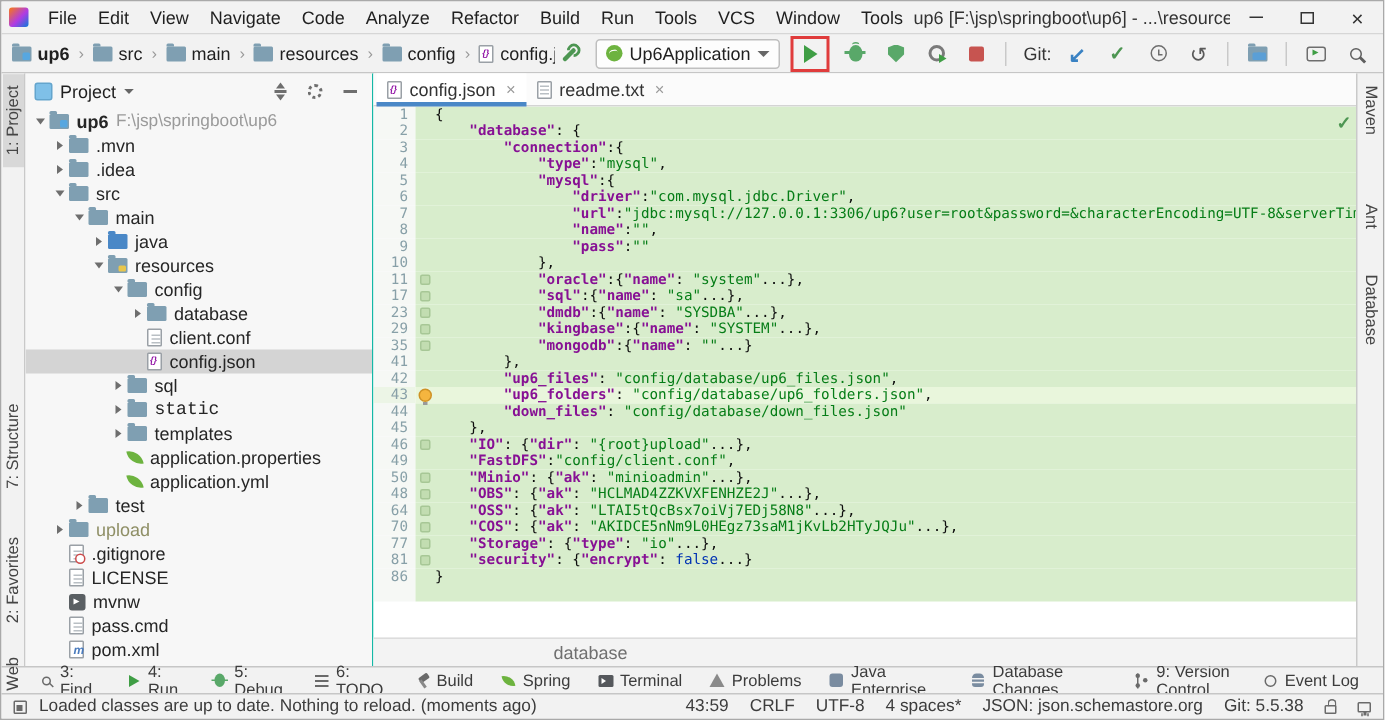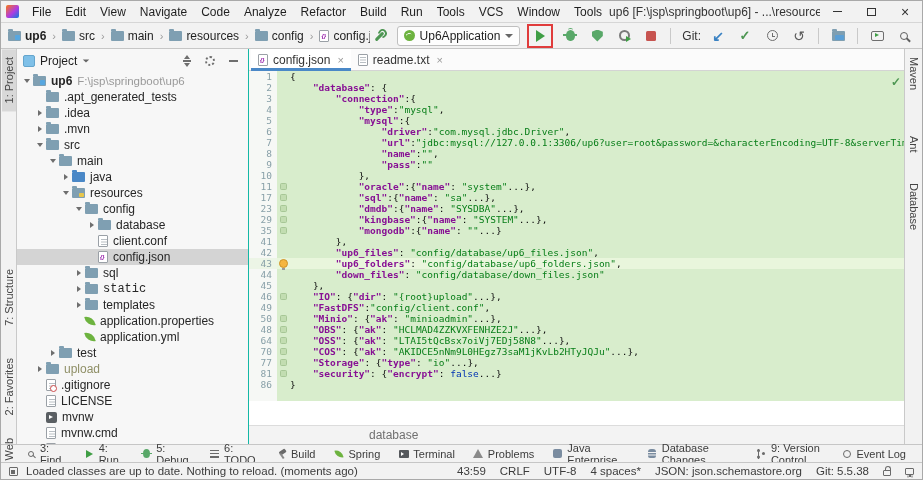--- a/index.html
+++ b/index.html
@@ -327,43 +327,36 @@
             <span class="chevbox">
               <i class="tri-e"></i>
             </span>
             <span class="tico">
               <i class="ic-folder proj"></i>
             </span>
             <span class="tlabel" style="font-weight: bold;">up6</span>
             <span class="tsuffix">F:\jsp\springboot\up6</span>
           </div>
           <div class="trow" style="padding-left: 17px;">
-            <span class="chevbox"></span>
-            <span class="tico">
-              <i class="ic-folder"></i>
-            </span>
-            <span class="tlabel">.apt_generated_tests</span>
+            <span class="chevbox">
+              <i class="tri-c"></i>
+            </span>
+            <span class="tico">
+              <i class="ic-folder"></i>
+            </span>
+            <span class="tlabel">.mvn</span>
           </div>
           <div class="trow" style="padding-left: 17px;">
             <span class="chevbox">
               <i class="tri-c"></i>
             </span>
             <span class="tico">
               <i class="ic-folder"></i>
             </span>
             <span class="tlabel">.idea</span>
-          </div>
-          <div class="trow" style="padding-left: 17px;">
-            <span class="chevbox">
-              <i class="tri-c"></i>
-            </span>
-            <span class="tico">
-              <i class="ic-folder"></i>
-            </span>
-            <span class="tlabel">.mvn</span>
           </div>
           <div class="trow" style="padding-left: 17px;">
             <span class="chevbox">
               <i class="tri-e"></i>
             </span>
             <span class="tico">
               <i class="ic-folder"></i>
             </span>
             <span class="tlabel">src</span>
           </div>
@@ -504,21 +497,21 @@
             <span class="tico">
               <i class="ic-exec"></i>
             </span>
             <span class="tlabel">mvnw</span>
           </div>
           <div class="trow" style="padding-left: 17px;">
             <span class="chevbox"></span>
             <span class="tico">
               <i class="ic-file"></i>
             </span>
-            <span class="tlabel">mvnw.cmd</span>
+            <span class="tlabel">pass.cmd</span>
           </div>
           <div class="trow" style="padding-left: 17px;">
             <span class="chevbox"></span>
             <span class="tico">
               <i class="ic-file xml"></i>
             </span>
             <span class="tlabel">pom.xml</span>
           </div>
         </div>
     </div>

